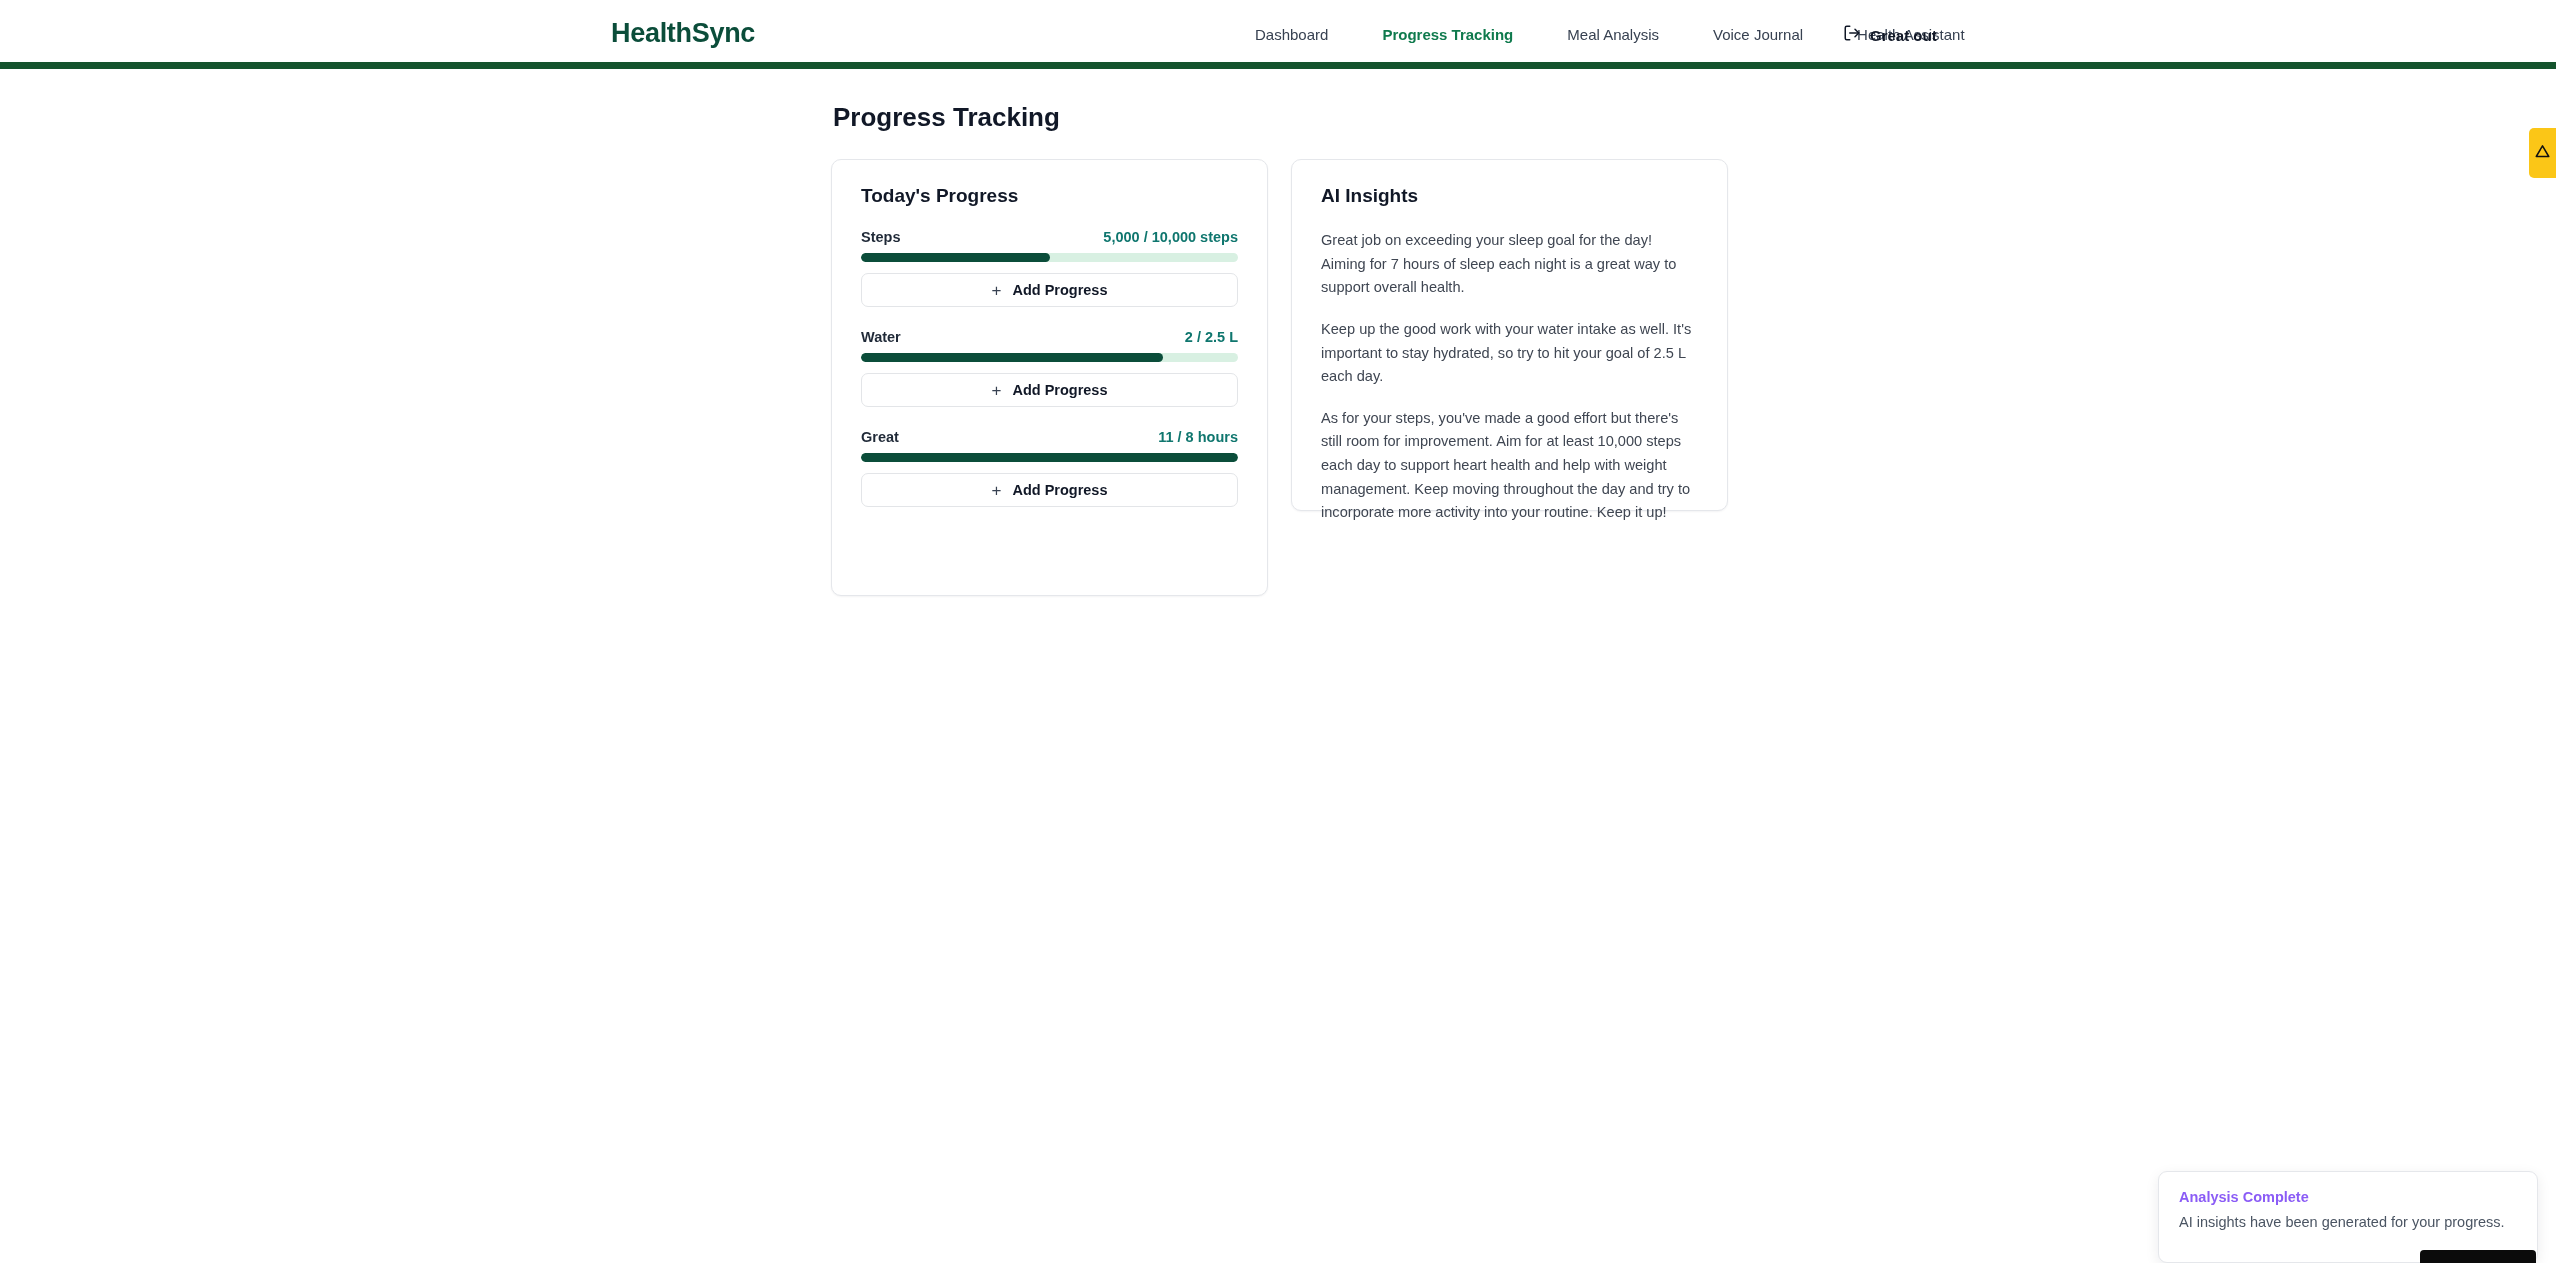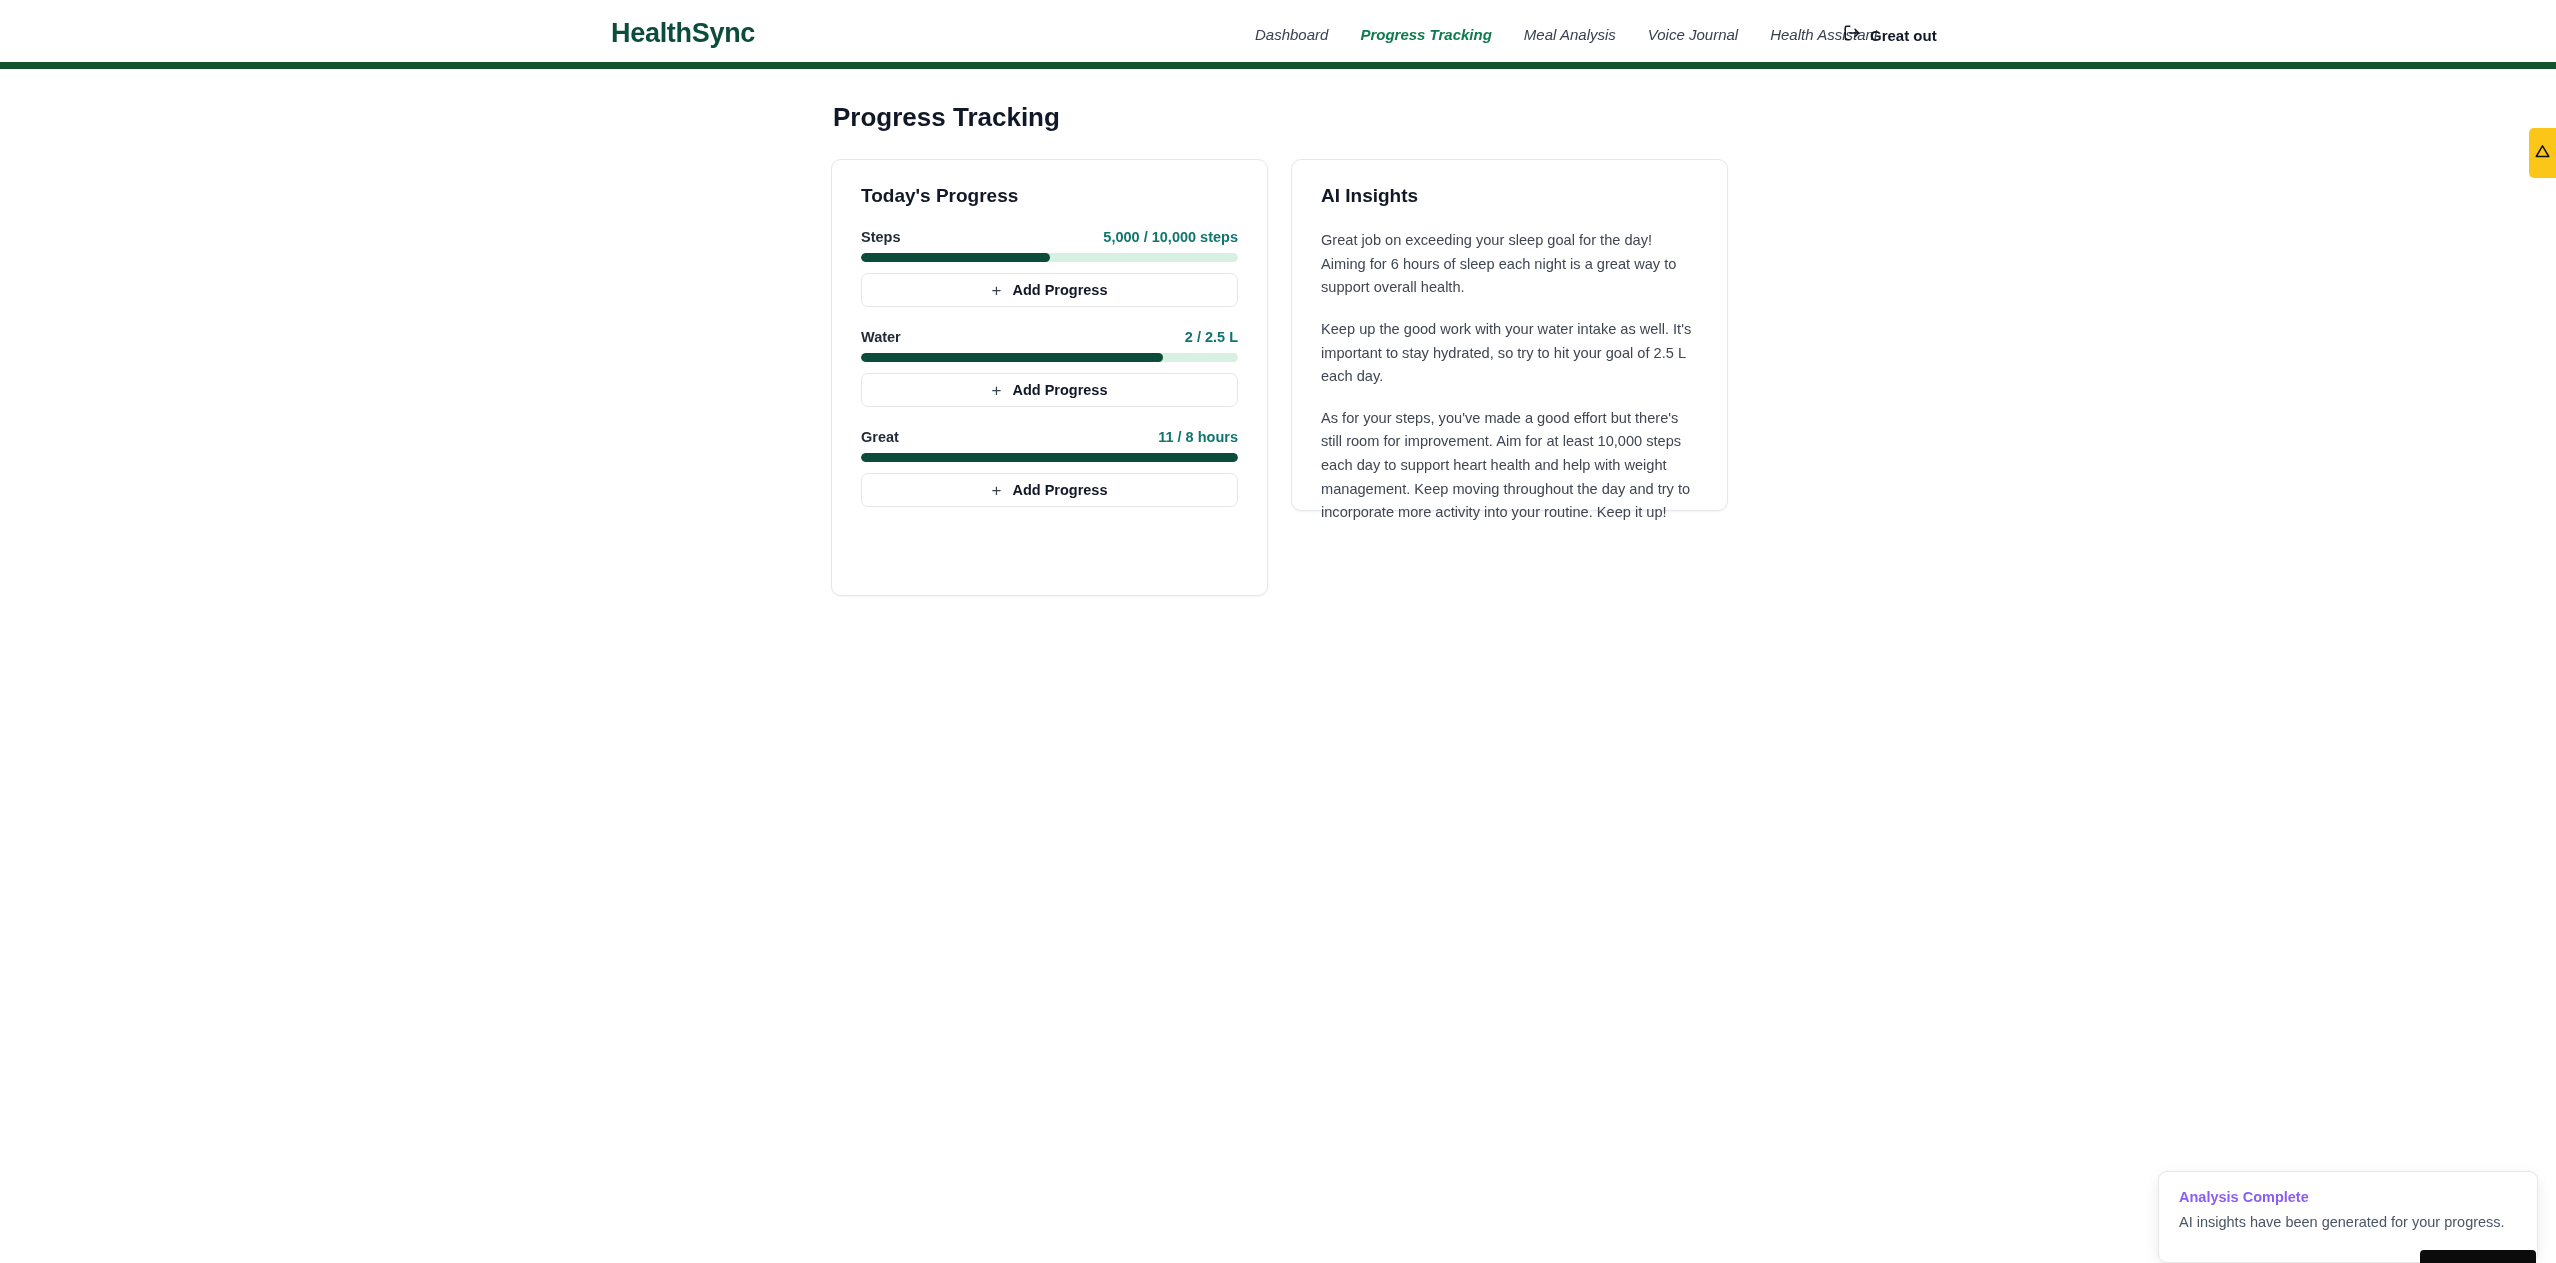--- a/index.html
+++ b/index.html
@@ -37,22 +37,21 @@
     font-weight: bold;
     color: #0b4d3a;
     letter-spacing: -0.3px;
   }
   .nav-links {
     position: absolute;
     left: 1255px;
     top: 26px;
     display: flex;
     align-items: center;
-    gap: 32px;
-    font-style: italic;
+    gap: 54px;
   }
   .nav-link {
     font-size: 15px;
     color: #374151;
     white-space: nowrap;
     cursor: pointer;
   }
   .nav-link.active {
     color: #0f7a4d;
     font-weight: 600;
@@ -316,21 +315,21 @@
         <div class="add-progress">
           <span class="plus">+</span>
           <span class="ap-label">Add Progress</span>
         </div>
       </div>
 
     </div>
 
     <div class="card" id="insights-card">
       <div class="card-title">AI Insights</div>
-      <p class="insight-p first">Great job on exceeding your sleep goal for the day! Aiming for 6 hours of sleep each night is a great way to support overall health.</p>
+      <p class="insight-p first">Great job on exceeding your sleep goal for the day! Aiming for 7 hours of sleep each night is a great way to support overall health.</p>
       <p class="insight-p">Keep up the good work with your water intake as well. It's important to stay hydrated, so try to hit your goal of 2.5 L each day.</p>
       <p class="insight-p">As for your steps, you've made a good effort but there's still room for improvement. Aim for at least 10,000 steps each day to support heart health and help with weight management. Keep moving throughout the day and try to incorporate more activity into your routine. Keep it up!</p>
     </div>
 
   </div>
 
   <div class="edge-badge">
     <span>
       <svg width="15" height="15" viewBox="0 0 24 24" fill="none" stroke="#111111" stroke-width="2.4" stroke-linecap="round" stroke-linejoin="round">
         <path d="M12 3 L22 20 H2 Z"></path>

